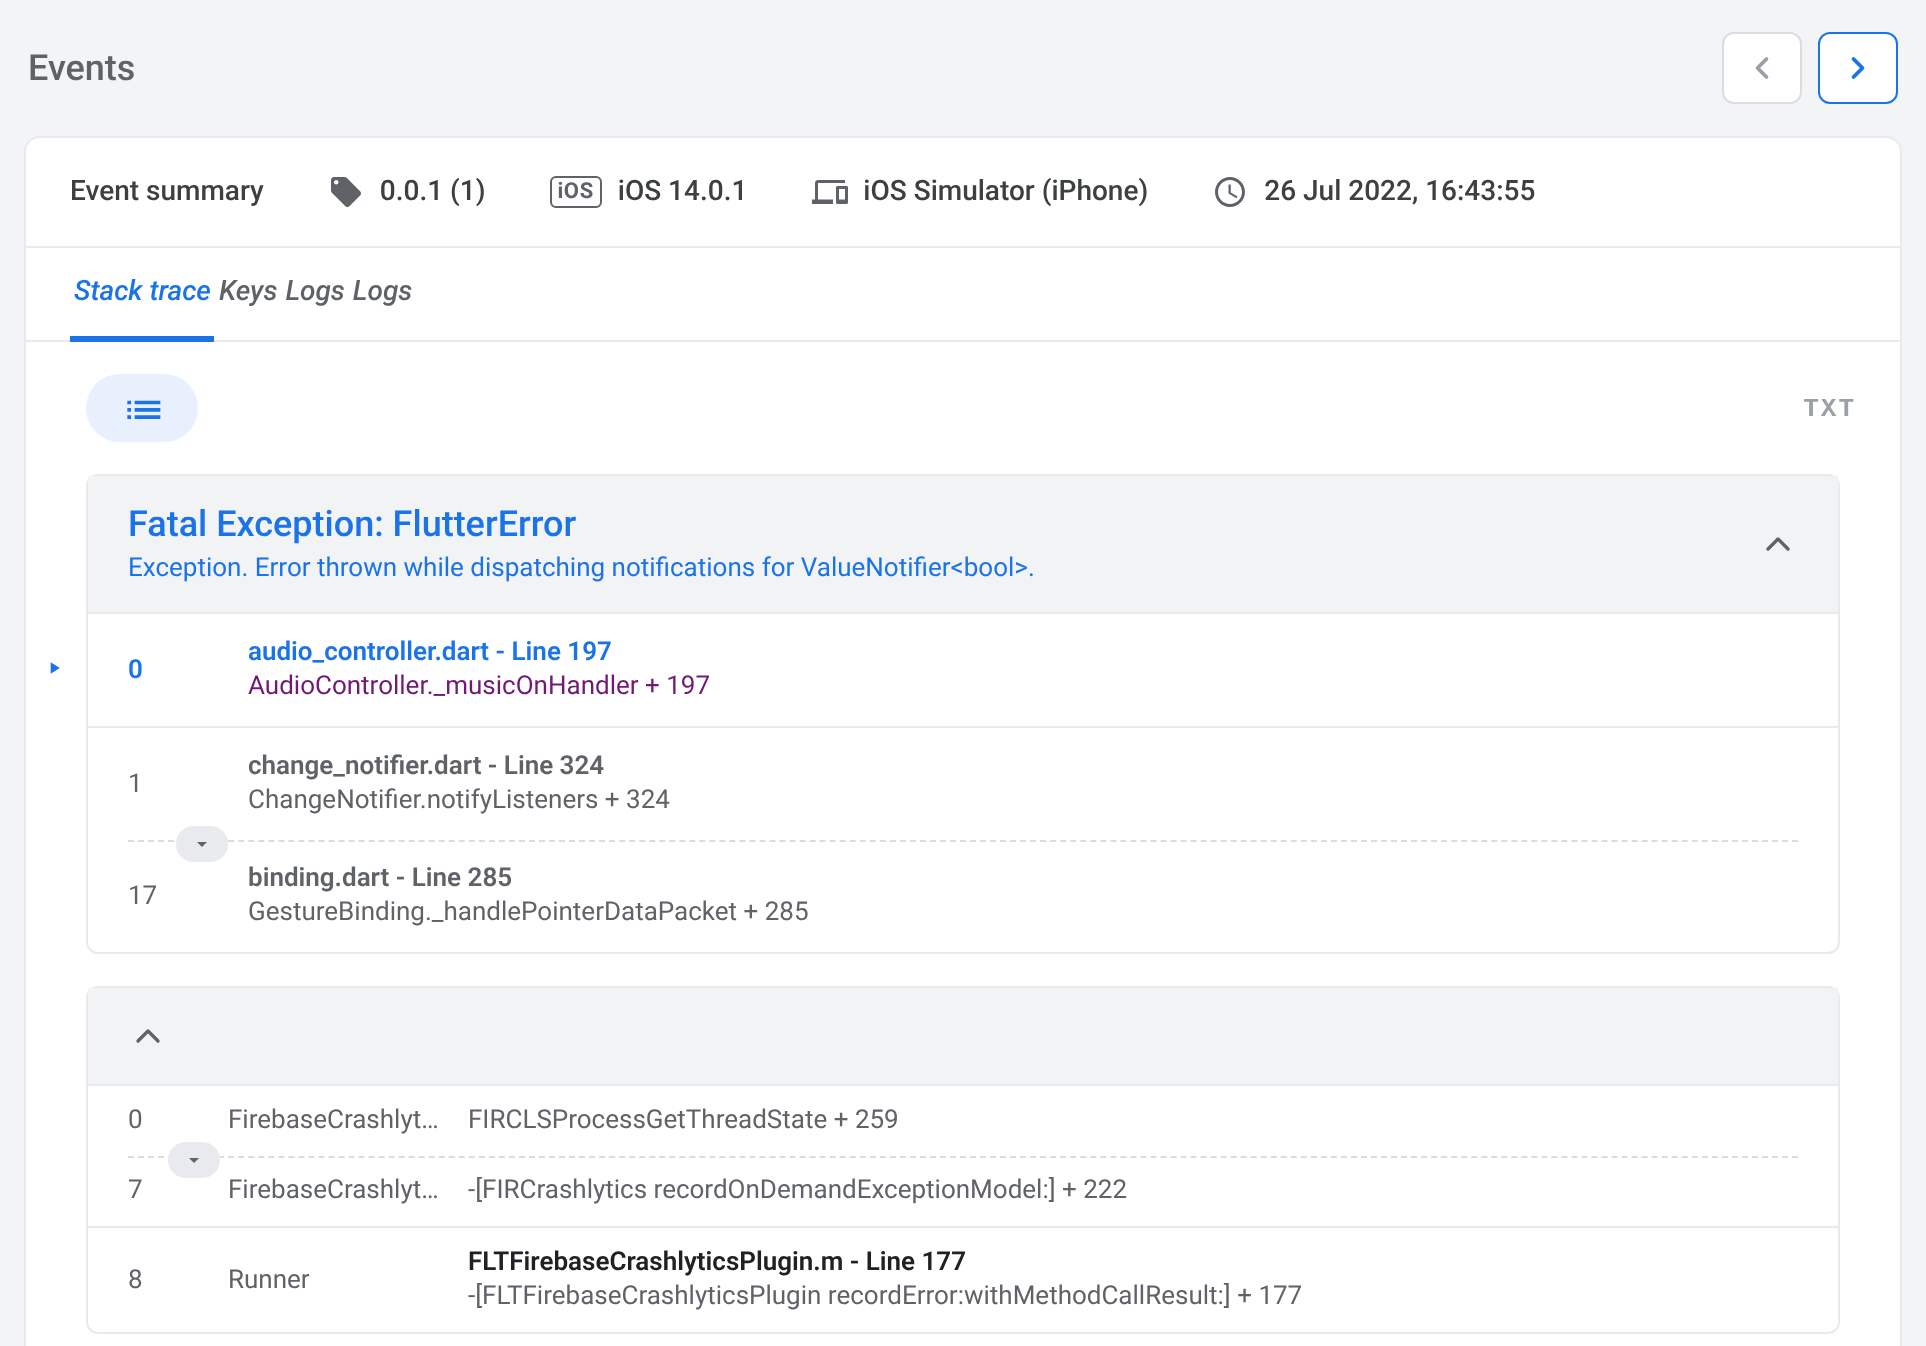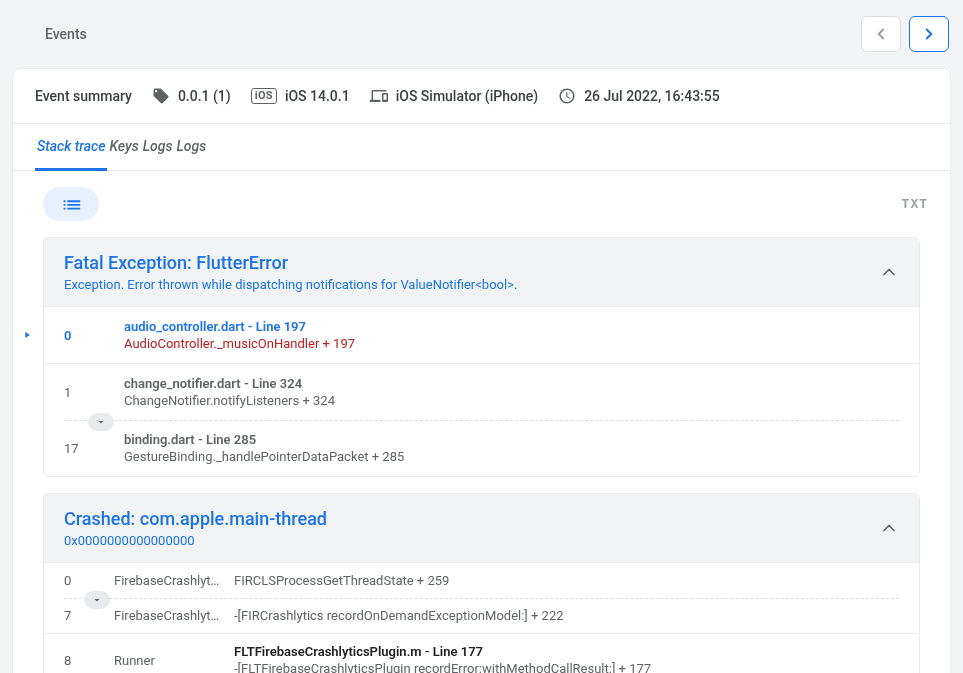--- a/index.html
+++ b/index.html
@@ -16,24 +16,23 @@
       height: 673px;
       overflow: hidden;
     }
     .top-header {
       display: flex;
       justify-content: space-between;
       align-items: center;
       padding: 16px 14px 16px 14px;
     }
     .top-header h2 {
-      font-size: 14px;
+      font-size: 18px;
       font-weight: 500;
       color: #5f6368;
-      margin-left: 31px;
     }
     .nav-buttons {
       display: flex;
       gap: 8px;
     }
     .nav-btn {
       width: 40px;
       height: 36px;
       border: 1px solid #dadce0;
       border-radius: 6px;
@@ -53,21 +52,21 @@
     .main-card {
       background: #fff;
       border-radius: 8px;
       border: 1px solid #e8eaed;
       margin: 0 12px;
       overflow: hidden;
     }
     .summary-row {
       display: flex;
       align-items: center;
-      gap: 20px;
+      gap: 32px;
       padding: 18px 22px;
       border-bottom: 1px solid #e8eaed;
       flex-wrap: wrap;
     }
     .summary-title {
       font-size: 14px;
       font-weight: 500;
       color: #3c4043;
     }
     .summary-item {
@@ -229,21 +228,21 @@
       color: #1a73e8;
     }
     .detail-title.black {
       color: #202124;
     }
     .detail-sub {
       font-size: 13px;
       color: #5f6368;
     }
     .detail-sub.blue {
-      color: #b91c1c;
+      color: #701a75;
     }
     .expand-badge {
       position: absolute;
       left: 44px;
       bottom: -11px;
       width: 26px;
       height: 18px;
       background: #e8eaed;
       border-radius: 10px;
       display: flex;
@@ -364,24 +363,20 @@
       <span class="col-num">17</span>
       <div class="col-detail">
         <div class="detail-title">binding.dart - Line 285</div>
         <div class="detail-sub">GestureBinding._handlePointerDataPacket + 285</div>
       </div>
     </div>
   </div>
 
   <div class="panel panel2-rows">
     <div class="panel-header">
-      <div class="panel-header-content">
-        <div class="panel-title">Crashed: com.apple.main-thread</div>
-        <div class="panel-subtitle">0x0000000000000000</div>
-      </div>
       <svg class="chevron-icon" width="20" height="20" viewBox="0 0 24 24" fill="none" stroke="#5f6368" stroke-width="2" stroke-linecap="round" stroke-linejoin="round">
           <polyline points="18 15 12 9 6 15"></polyline>
         </svg>
     </div>
 
     <div class="stack-row dashed-after" style="position:relative;">
       <span class="col-num" style="width:50px">0</span>
       <span class="col-module">FirebaseCrashlyt…</span>
       <div class="col-detail">
         <div class="detail-sub">FIRCLSProcessGetThreadState + 259</div>

